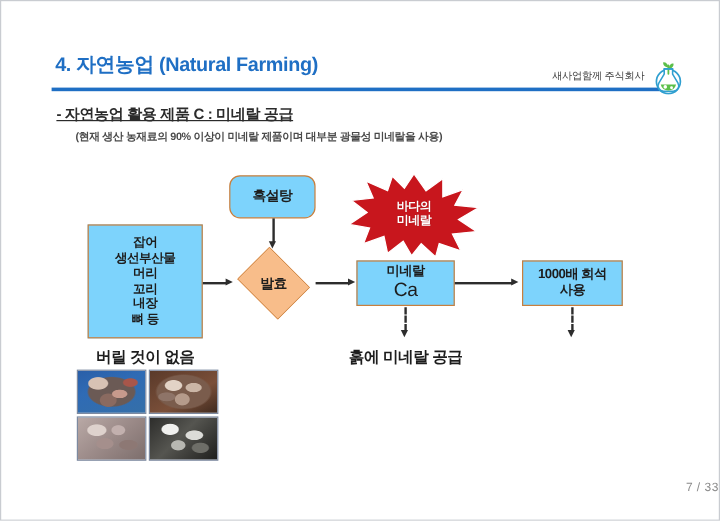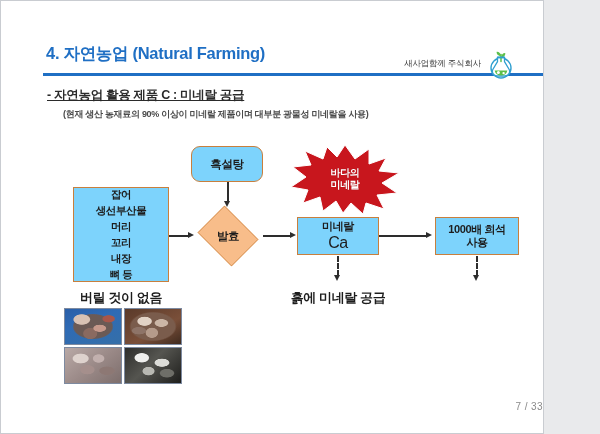--- a/index.html
+++ b/index.html
@@ -3,21 +3,21 @@
 <meta charset="utf-8">
 <style>
   html, body {
     margin: 0;
     padding: 0;
     background: #e9eaec;
     font-family: "Liberation Sans", "DejaVu Sans", sans-serif;
   }
   #slide {
     position: relative;
-    width: 544px;
+    width: 600px;
     height: 434px;
     background: #ffffff;
     border: 1px solid #c9ccd1;
     box-sizing: border-box;
     overflow: hidden;
     padding-left: 28px;
   }
 
   
   #header-title {
@@ -98,21 +98,20 @@
   #node-sugar {
     left: 190px; top: 145px;
     width: 72px; height: 36px;
     border-radius: 9px;
     font-size: 11.5px;
   }
   #node-source {
     left: 72px; top: 186px;
     width: 96px; height: 95px;
     font-size: 10.5px;
-    justify-content: space-between;
   }
   #node-mineral {
     left: 296px; top: 216px;
     width: 82px; height: 38px;
     font-size: 11px;
   }
   #node-dilute {
     left: 434px; top: 216px;
     width: 84px; height: 38px;
     font-size: 11px;

